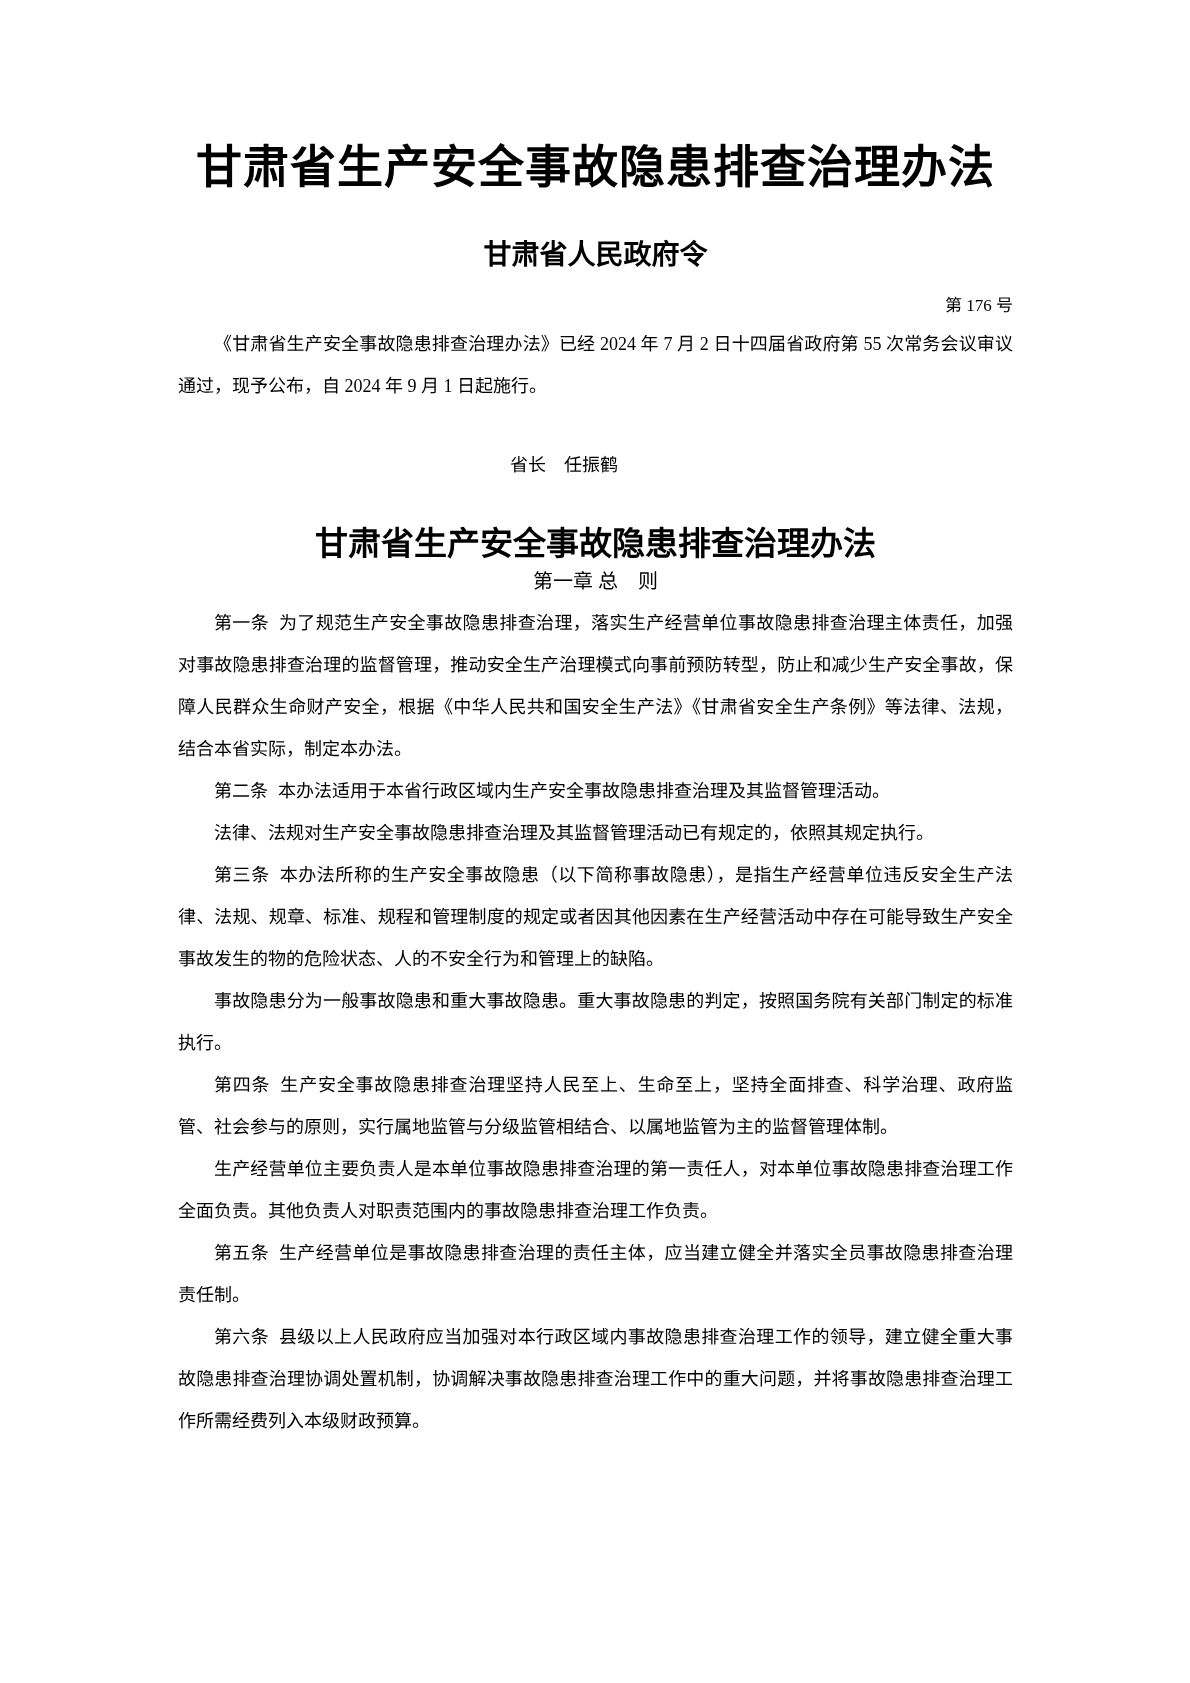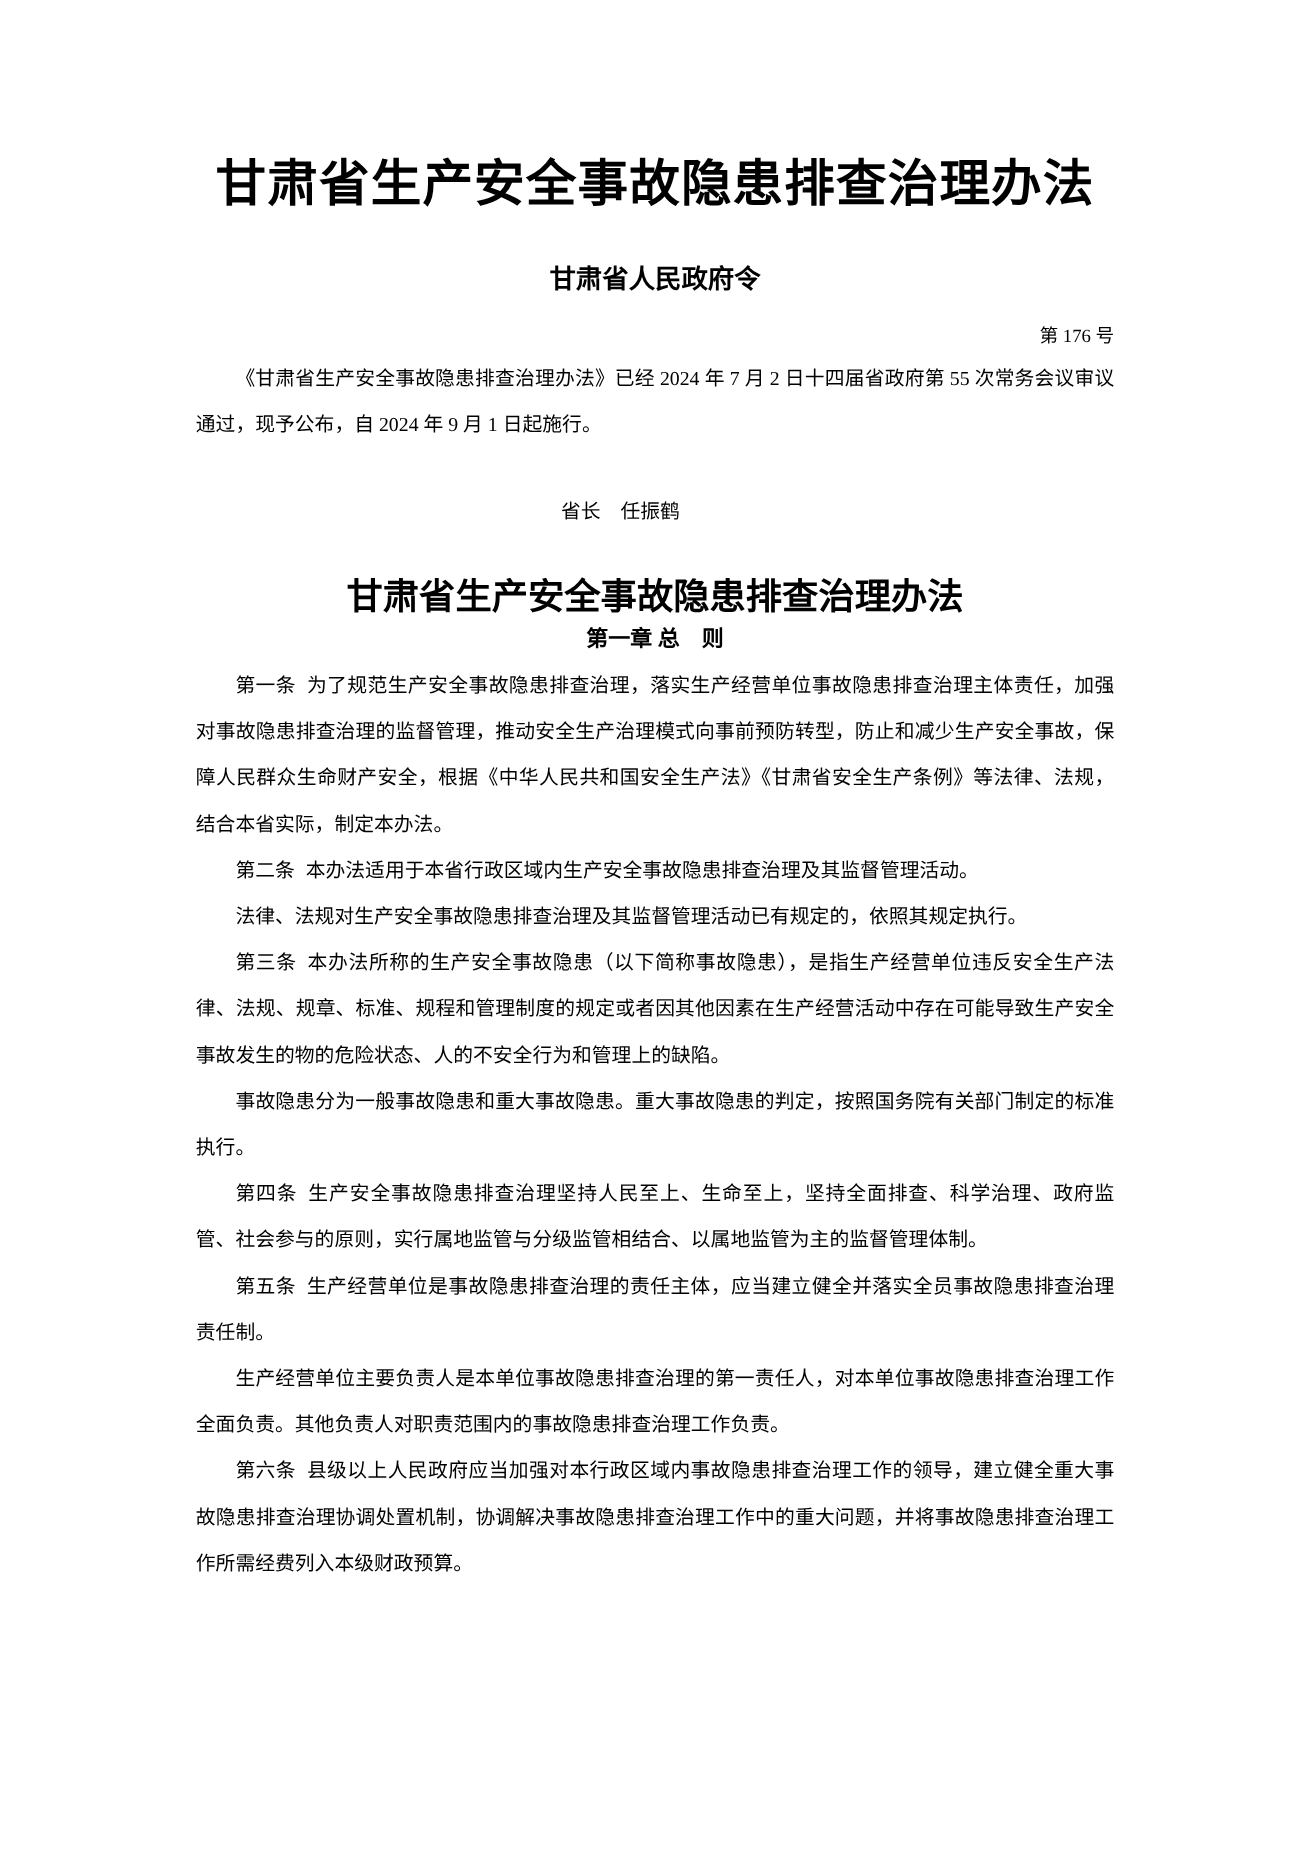--- a/index.html
+++ b/index.html
@@ -25,21 +25,21 @@
     margin: 140px 0 0 0;
     font-size: 46px;
     line-height: 56px;
     font-weight: bold;
     text-align: center;
     letter-spacing: 1px;
     white-space: nowrap;
   }
   .decree-title {
     margin: 37px 0 0 0;
-    font-size: 24px;
+    font-size: 28px;
     line-height: 44px;
     font-weight: bold;
     text-align: center;
   }
   .doc-number {
     margin: 14px 0 0 0;
     font-size: 17px;
     line-height: 30px;
     text-align: right;
   }
@@ -62,21 +62,21 @@
     font-size: 33px;
     line-height: 40px;
     font-weight: bold;
     text-align: center;
     white-space: nowrap;
   }
   .chapter-heading {
     margin: 0;
     font-size: 20px;
     line-height: 34px;
-    font-weight: bold;
+    font-weight: normal;
     text-align: center;
   }
   .body-text {
     margin-top: 4px;
   }
   .article {
     margin: 0;
     font-size: 18px;
     line-height: 42px;
     text-align: justify;
@@ -112,18 +112,18 @@
 
   <h3 class="chapter-heading">第一章 总　则</h3>
 
   <div class="body-text">
     <p class="article"><b class="lbl">第一条</b><span>为了规范生产安全事故隐患排查治理，落实生产经营单位事故隐患排查治理主体责任，加强对事故隐患排查治理的监督管理，推动安全生产治理模式向事前预防转型，防止和减少生产安全事故，保障人民群众生命财产安全，根据《中华人民共和国安全生产法》《甘肃省安全生产条例》等法律、法规，结合本省实际，制定本办法。</span></p>
     <p class="article"><b class="lbl">第二条</b><span>本办法适用于本省行政区域内生产安全事故隐患排查治理及其监督管理活动。</span></p>
     <p class="article"><span>法律、法规对生产安全事故隐患排查治理及其监督管理活动已有规定的，依照其规定执行。</span></p>
     <p class="article"><b class="lbl">第三条</b><span>本办法所称的生产安全事故隐患（以下简称事故隐患），是指生产经营单位违反安全生产法律、法规、规章、标准、规程和管理制度的规定或者因其他因素在生产经营活动中存在可能导致生产安全事故发生的物的危险状态、人的不安全行为和管理上的缺陷。</span></p>
     <p class="article"><span>事故隐患分为一般事故隐患和重大事故隐患。重大事故隐患的判定，按照国务院有关部门制定的标准执行。</span></p>
     <p class="article"><b class="lbl">第四条</b><span>生产安全事故隐患排查治理坚持人民至上、生命至上，坚持全面排查、科学治理、政府监管、社会参与的原则，实行属地监管与分级监管相结合、以属地监管为主的监督管理体制。</span></p>
+    <p class="article"><span>生产经营单位主要负责人是本单位事故隐患排查治理的第一责任人，对本单位事故隐患排查治理工作全面负责。其他负责人对职责范围内的事故隐患排查治理工作负责。</span></p>
     <p class="article"><b class="lbl">第五条</b><span>生产经营单位是事故隐患排查治理的责任主体，应当建立健全并落实全员事故隐患排查治理责任制。</span></p>
-    <p class="article"><span>生产经营单位主要负责人是本单位事故隐患排查治理的第一责任人，对本单位事故隐患排查治理工作全面负责。其他负责人对职责范围内的事故隐患排查治理工作负责。</span></p>
     <p class="article"><b class="lbl">第六条</b><span>县级以上人民政府应当加强对本行政区域内事故隐患排查治理工作的领导，建立健全重大事故隐患排查治理协调处置机制，协调解决事故隐患排查治理工作中的重大问题，并将事故隐患排查治理工作所需经费列入本级财政预算。</span></p>
   </div>
 
 </div>
 
 </body></html>

